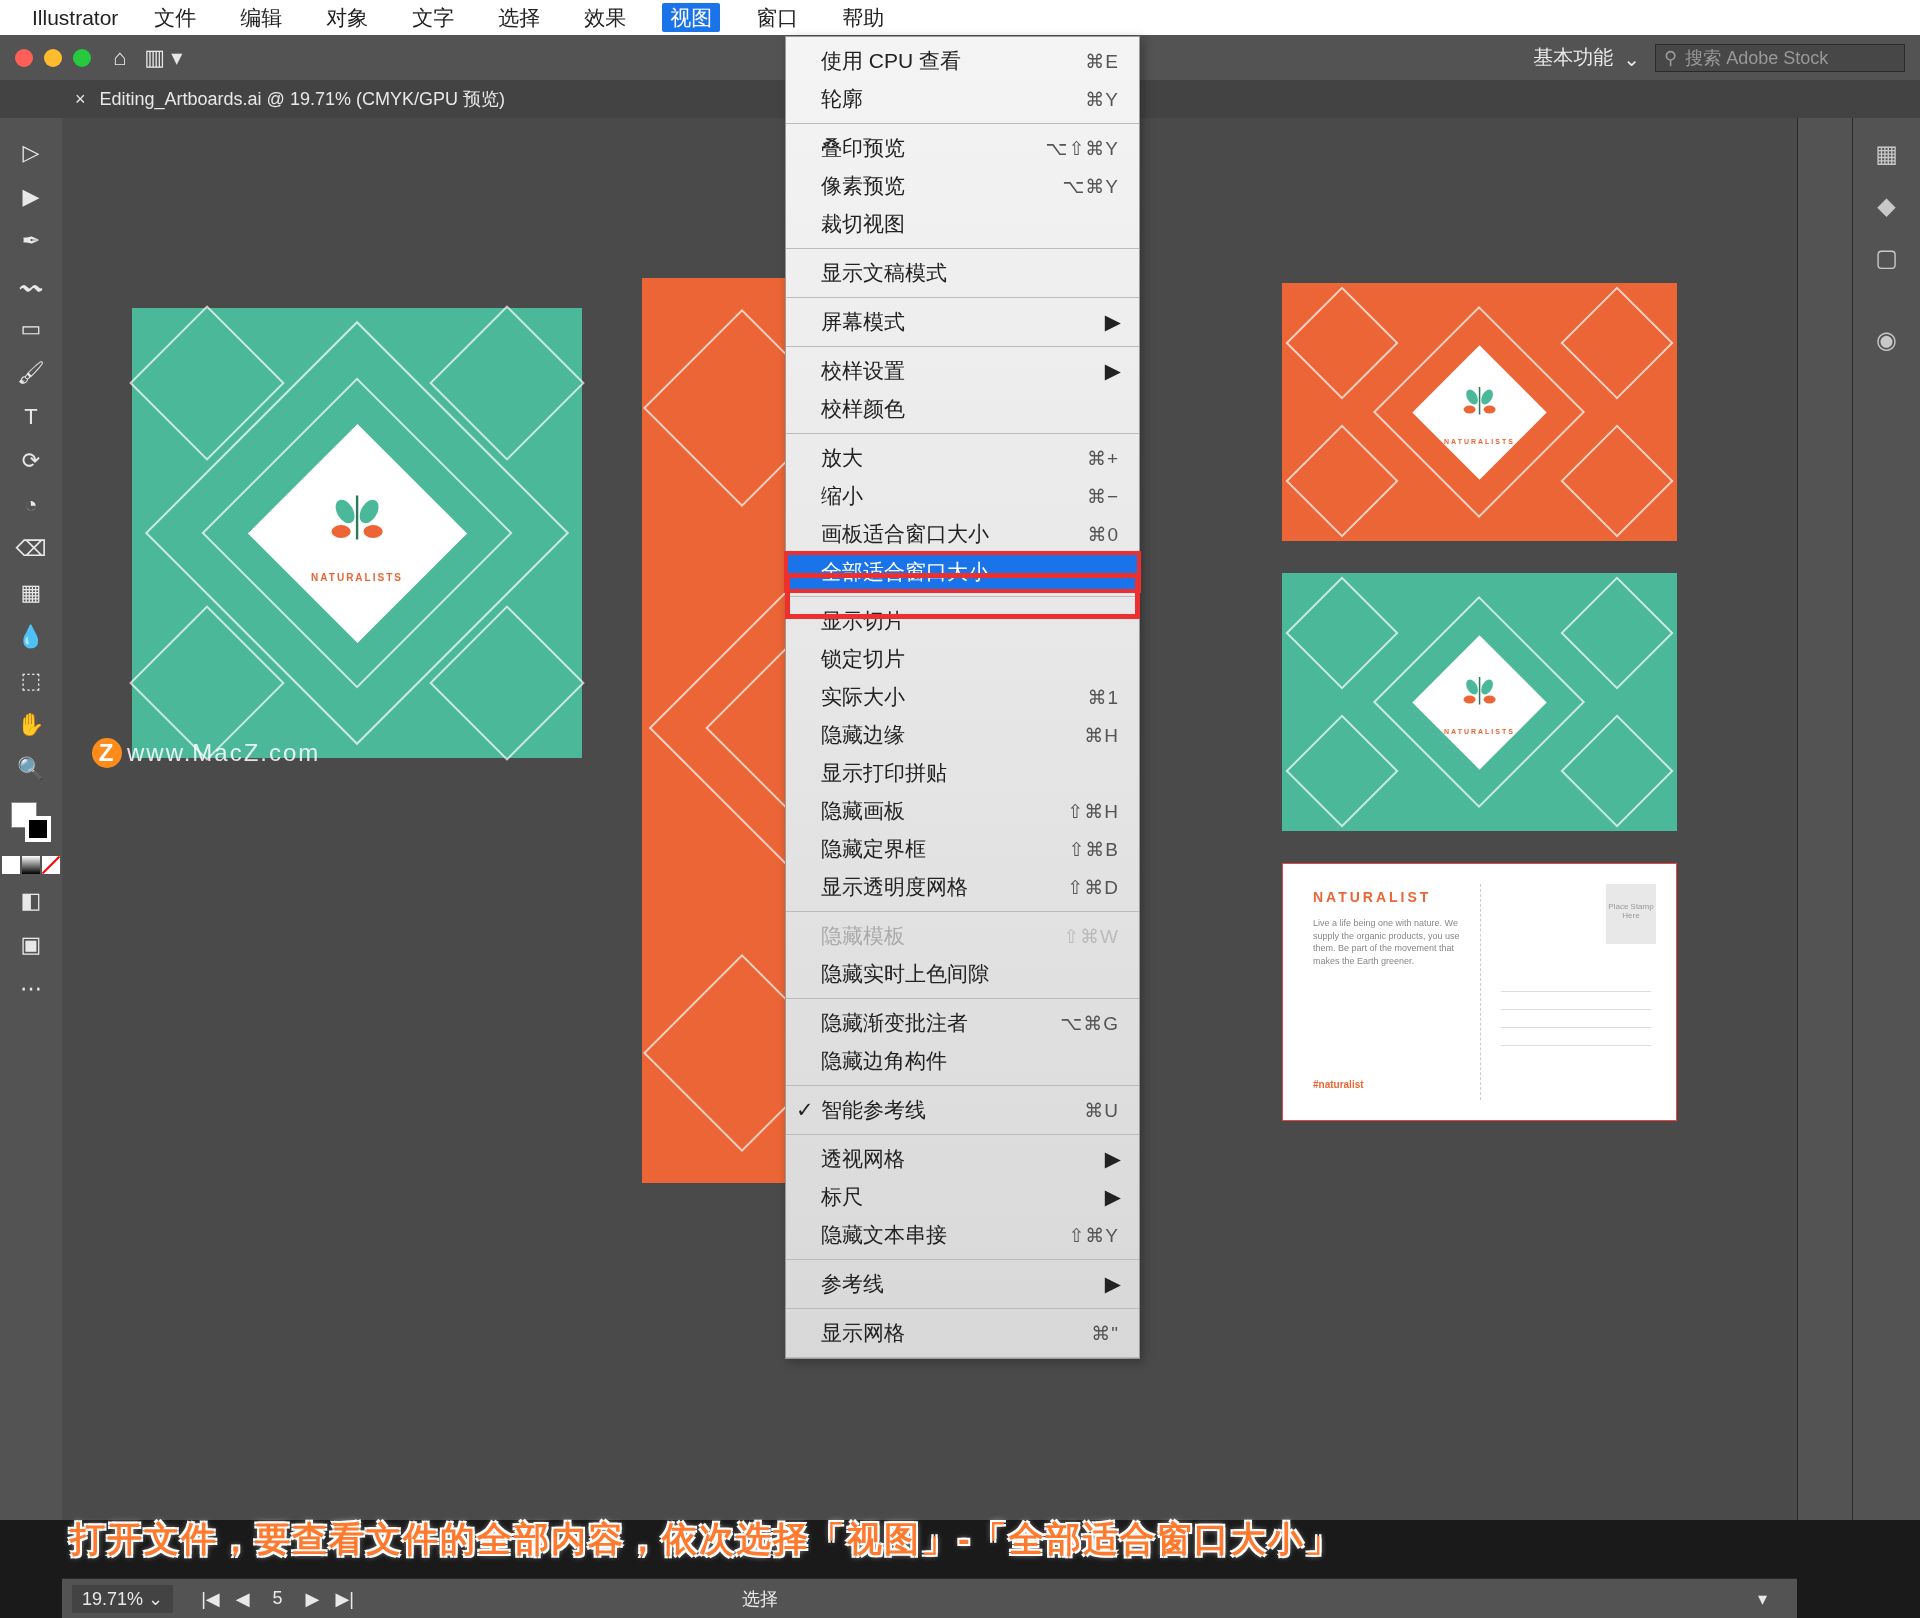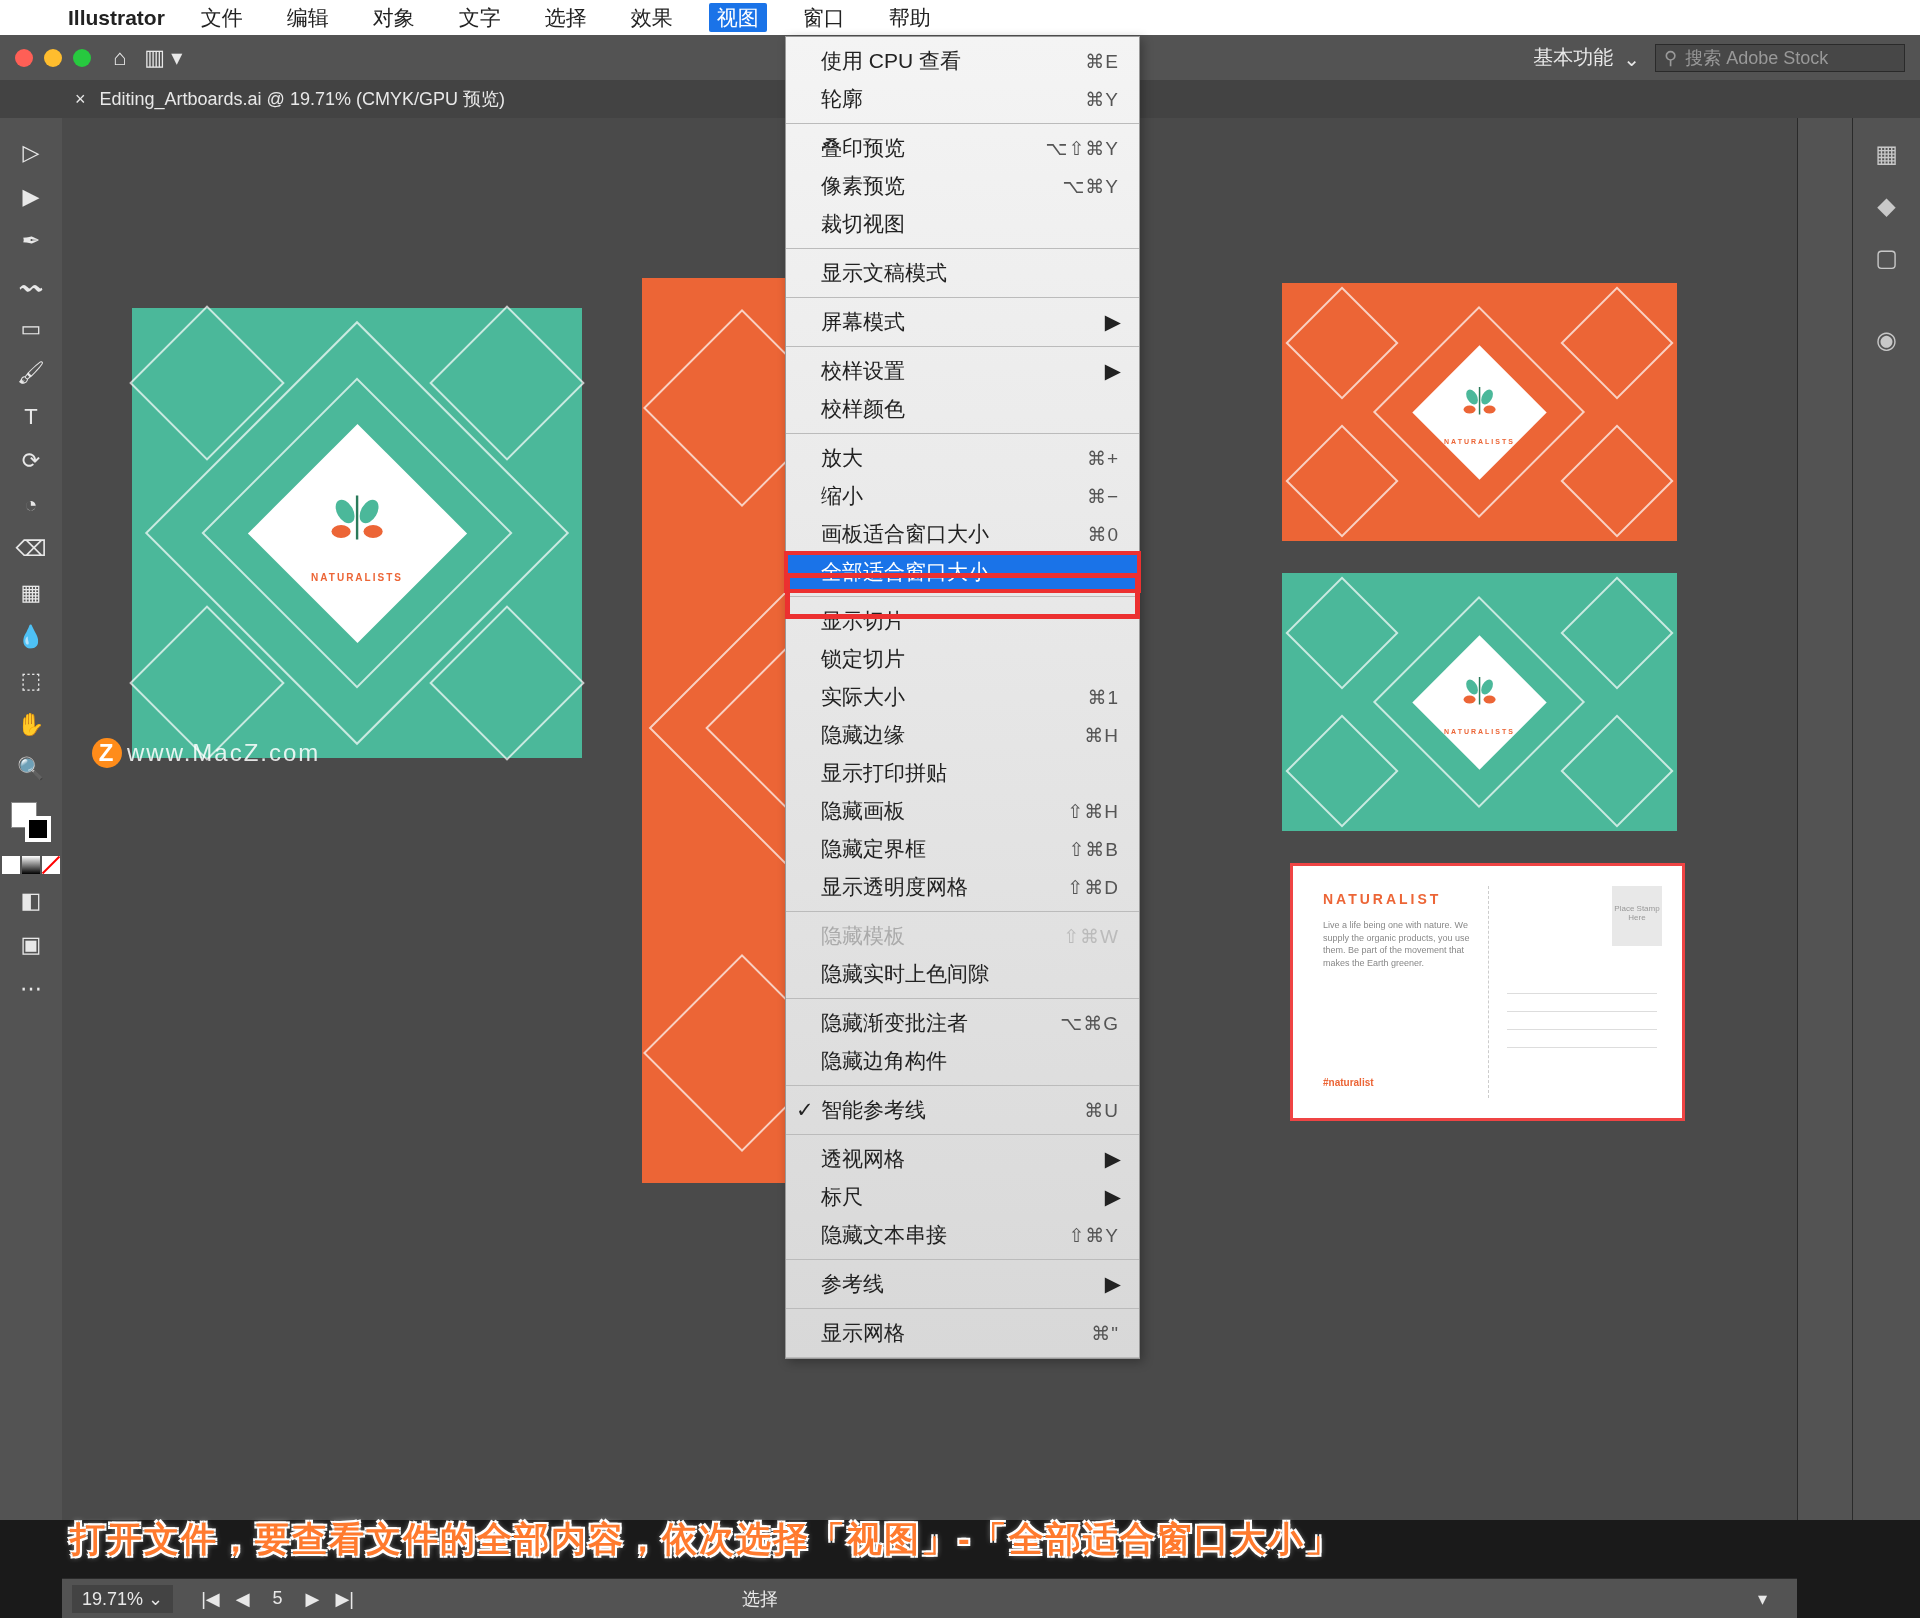--- a/index.html
+++ b/index.html
@@ -1,20 +1,20 @@
 <!DOCTYPE html>
 <html><head>
 <meta charset="utf-8">
 <style>
 * { margin:0; padding:0; box-sizing:border-box; font-family:-apple-system,"Helvetica Neue",Arial,sans-serif; }
 body { width:1920px; height:1618px; background:#1a1a1a; overflow:hidden; position:relative; }
 
 .menubar { background:#fff; height:35px; display:flex; align-items:center; padding:0 12px; font-size:21px; color:#222; }
 .apple-icon { font-size:25px; margin-right:20px; }
-.app-name { font-weight:700; margin-right:28px;margin-left:36px; }
+.app-name { font-weight:400; margin-right:28px; }
 .menu-item { margin-right:28px; cursor:default; padding:3px 8px; }
 .menu-item.active { background:#1a73e8; color:#fff; border-radius:2px; }
 
 .appbar { background:#535353; height:45px; display:flex; align-items:center; padding:0 15px; position:relative; }
 .traffic { display:flex; gap:11px; margin-right:22px; }
 .traffic span { width:18px; height:18px; border-radius:50%; }
 .tc { background:#ff5f56; } .ty { background:#ffbd2e; } .tg { background:#27c93f; }
 .home-icn, .layout-icn { color:#e8e8e8; margin-right:18px; font-size:22px; }
 .workspace { position:absolute; right:280px; color:#e8e8e8; font-size:20px; display:flex; align-items:flex-end; gap:10px; }
 .search-box { position:absolute; right:15px; width:250px; height:28px; background:#474747; border:1px solid #2a2a2a; display:flex; align-items:center; padding:0 8px; color:#999; font-size:18px; }
@@ -34,21 +34,21 @@
 .cm-box { width:18px; height:18px; }
 .cm-w { background:#fff; } .cm-g { background:linear-gradient(#fff,#000); } .cm-r { background:#fff; position:relative; }
 .cm-r::after { content:''; position:absolute; width:24px; height:2px; background:red; transform:rotate(-45deg); top:8px; left:-3px; }
 
 .canvas-area { flex:1; background:#4a4a4a; position:relative; overflow:hidden; }
 .artboard { position:absolute; background:#fff; }
 .ab1 { left:70px; top:190px; width:450px; height:450px; background:#4bb89a; }
 .ab2 { left:580px; top:160px; width:480px; height:905px; background:#ec6536; }
 .ab3 { left:1220px; top:165px; width:395px; height:258px; background:#ec6536; }
 .ab4 { left:1220px; top:455px; width:395px; height:258px; background:#4bb89a; }
-.ab5 { left:1220px; top:745px; width:395px; height:258px; background:#fff; border:3px solid #ef4444;margin-left:8px; }
+.ab5 { left:1220px; top:745px; width:395px; height:258px; background:#fff; border:1px solid #ef4444; }
 .art-pattern { position:absolute; inset:0; }
 .diamond { position:absolute; border:2px solid rgba(255,255,255,0.7); transform:rotate(45deg); }
 .center-white { position:absolute; background:#fff; transform:rotate(45deg); }
 .watermark { position:absolute; left:30px; top:620px; color:rgba(255,255,255,0.85); font-size:24px; letter-spacing:2px; }
 .wm-icon { display:inline-block; width:30px; height:30px; background:#ff8c1a; border-radius:50%; text-align:center; line-height:30px; color:#fff; font-weight:bold; margin-right:5px; }
 
 .postcard-content { padding:25px 30px; font-size:11px; color:#888; }
 .pc-title { color:#ec6536; font-size:14px; letter-spacing:3px; font-weight:600; margin-bottom:12px; }
 .pc-text { font-size:9px; line-height:1.4; max-width:150px; }
 .pc-stamp { position:absolute; right:20px; top:20px; width:50px; height:60px; background:#e8e8e8; font-size:8px; text-align:center; padding-top:18px; color:#999; }

